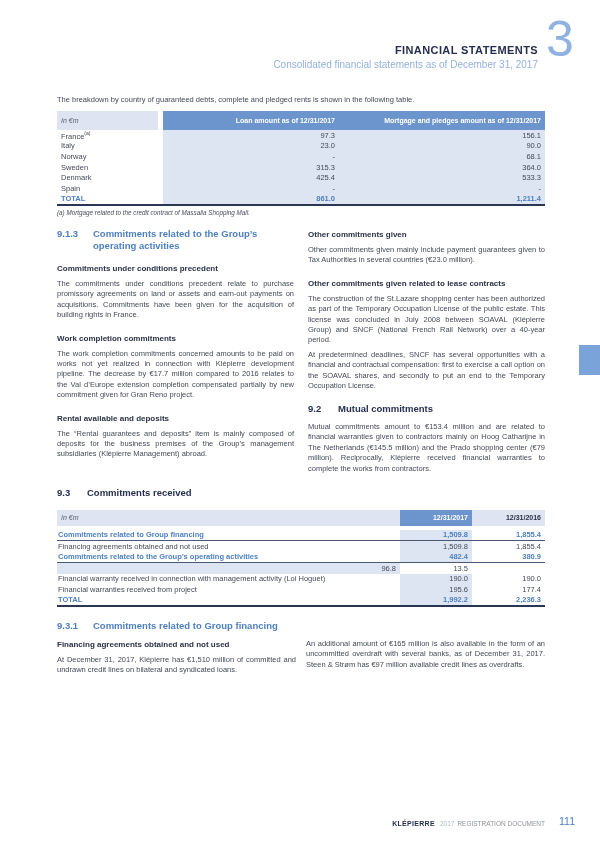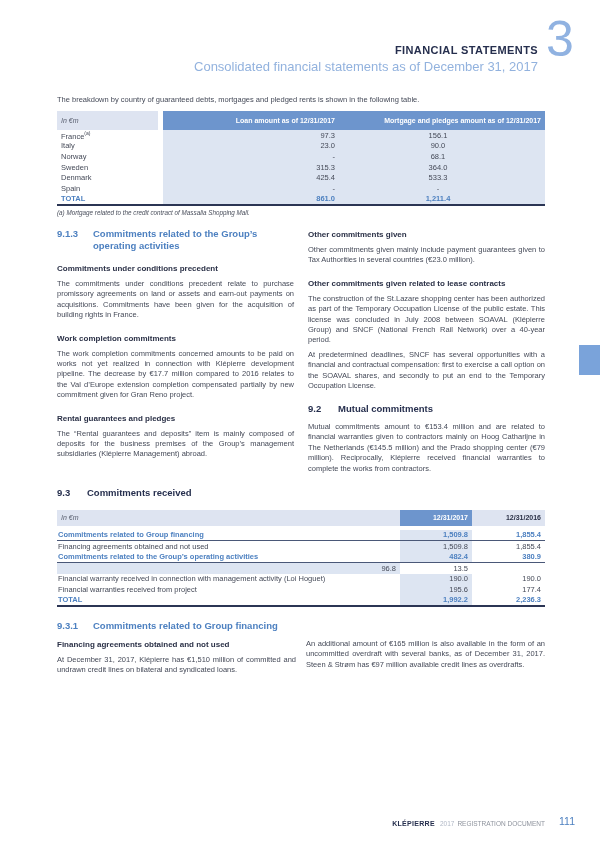--- a/index.html
+++ b/index.html
@@ -3,38 +3,38 @@
 <meta charset="utf-8">
 <style>
   html,body{margin:0;padding:0;background:#e8e8e8;}
   .page{
     position:relative;width:600px;height:848px;margin:0 auto;background:#ffffff;
     font-family:"Liberation Sans",sans-serif;overflow:hidden;color:#454a58;
   }
   
   .hdr{position:absolute;top:44px;right:62px;text-align:right;}
   .hdr-title{font-size:11px;font-weight:700;color:#262f4e;letter-spacing:.4px;}
-  .hdr-sub{font-size:13px;color:#92b2de;margin-top:3px;}
+  .hdr-sub{font-size:10px;color:#92b2de;margin-top:3px;}
   .chapnum{position:absolute;top:14px;left:546px;font-size:50px;line-height:1;color:#90b2e1;}
   
   .intro{position:absolute;top:95px;left:57px;width:488px;font-size:7.5px;}
   
   .t1wrap{position:absolute;top:111px;left:57px;width:488px;}
   .t1{border-bottom:2px solid #2b3554;}
   .t1-head{display:flex;height:19px;font-size:7px;}
   .t1-unit{width:101px;background:#dee4f1;color:#5a6070;font-style:italic;display:flex;align-items:center;padding-left:4px;box-sizing:border-box;margin-right:5px;}
   .t1-headblue{flex:1;background:#6d95cd;color:#fff;font-weight:700;display:flex;align-items:center;}
   .t1-col-loan{width:172px;text-align:right;}
   .t1-col-mort{flex:1;text-align:right;padding-right:4px;}
   .t1-row{display:flex;height:10.6px;font-size:7.5px;align-items:center;}
   .t1-label{width:106px;padding-left:4px;box-sizing:border-box;background:#fff;}
   .t1-label sup{font-size:5px;}
   .t1-vals{flex:1;display:flex;background:#dde5f2;height:100%;align-items:center;}
   .v-loan{width:172px;text-align:right;}
-  .v-mort{flex:1;text-align:center;padding-right:4px;}
+  .v-mort{flex:1;text-align:right;padding-right:4px;}
   .t1-total .t1-label,.t1-total .v-loan,.t1-total .v-mort{color:#4d80c0;font-weight:700;}
   .footnote{margin-top:3px;font-size:6.3px;font-style:italic;color:#4a4f5c;}
   
   .cols{position:absolute;left:57px;width:488px;display:flex;gap:10px;}
   .cols1{top:228px;gap:14px;}
   .cols2{top:620px;}
   .col{width:239px;box-sizing:border-box;}
   .h-blue{display:flex;font-size:9.5px;font-weight:700;color:#4d80c0;line-height:11.5px;margin:0 0 4px;}
   .h-blue .num{width:36px;flex-shrink:0;}
   .h-dark{display:flex;font-size:9.5px;font-weight:700;color:#262f4e;line-height:11.5px;margin:0;}
@@ -70,21 +70,21 @@
 <body>
 
 <div class="page">
 
   <div class="hdr">
     <div class="hdr-title">FINANCIAL STATEMENTS</div>
     <div class="hdr-sub">Consolidated financial statements as of December 31, 2017</div>
   </div>
   <div class="chapnum">3</div>
 
-  <div class="intro">The breakdown by country of guaranteed debts, mortgages and pledged rents is shown in the following table.</div>
+  <div class="intro">The breakdown by country of guaranteed debts, complete and pledged rents is shown in the following table.</div>
 
   <div class="t1wrap">
     <div class="t1">
       <div class="t1-head">
         <div class="t1-unit">In €m</div>
         <div class="t1-headblue">
           <span class="t1-col-loan">Loan amount as of 12/31/2017</span>
           <span class="t1-col-mort">Mortgage and pledges amount as of 12/31/2017</span>
         </div>
       </div>
@@ -144,21 +144,21 @@
   <div class="cols cols1">
     <div class="col">
       <div class="h-blue">
         <span class="num">9.1.3</span>
         <span>Commitments related to the Group’s operating activities</span>
       </div>
       <div class="subhead">Commitments under conditions precedent</div>
       <p class="bodyp">The commitments under conditions precedent relate to purchase promissory agreements on land or assets and earn-out payments on acquisitions. Commitments have been given for the acquisition of building rights in France.</p>
       <div class="subhead">Work completion commitments</div>
       <p class="bodyp">The work completion commitments concerned amounts to be paid on works not yet realized in connection with Klépierre development pipeline. The decrease by €17.7 million compared to 2016 relates to the Val d’Europe extension completion compensated partially by new commitment given for Gran Reno project.</p>
-      <div class="subhead">Rental guarantees and pledges</div>
+      <div class="subhead">Rental available and deposits</div>
       <p class="bodyp">The “Rental guarantees and deposits” item is mainly composed of deposits for the business premises of the Group’s management subsidiaries (Klépierre Management) abroad.</p>
     </div>
     <div class="col">
       <div class="subhead first">Other commitments given</div>
       <p class="bodyp">Other commitments given mainly include payment guarantees given to Tax Authorities in several countries (€23.0 million).</p>
       <div class="subhead">Other commitments given related to lease contracts</div>
       <p class="bodyp">The construction of the St.Lazare shopping center has been authorized as part of the Temporary Occupation License of the public estate. This license was concluded in July 2008 between SOAVAL (Klépierre Group) and SNCF (National French Rail Network) over a 40-year period.</p>
       <p class="bodyp">At predetermined deadlines, SNCF has several opportunities with a financial and contractual compensation: first to exercise a call option on the SOAVAL shares, and secondly to put an end to the Temporary Occupation License.</p>
       <div class="h-dark mt10">
         <span class="num">9.2</span>

